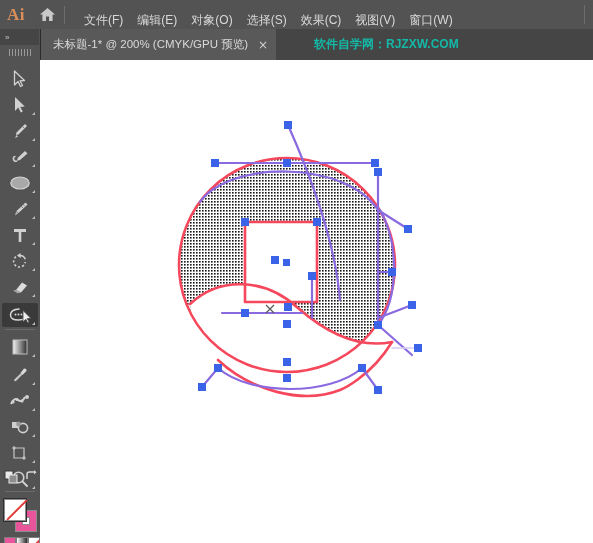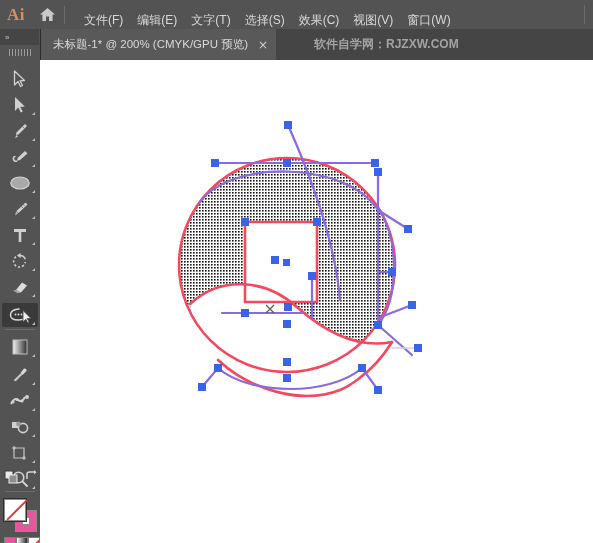--- a/index.html
+++ b/index.html
@@ -47,21 +47,21 @@
     background:#595959;display:flex;align-items:center;padding:0 8px 0 12px;
     box-sizing:border-box;
   }
   .tab-title{color:#d9d9d9;font-size:11.5px;white-space:nowrap;}
   .tab-close{
     color:#cfcfcf;font-size:12px;margin-left:10px;line-height:1;cursor:pointer;
     font-family:"DejaVu Sans",sans-serif;
   }
   .watermark{
     position:absolute;left:314px;top:0;height:27px;line-height:31px;
-    color:#a3a3a3;font-size:12px;font-weight:bold;white-space:nowrap;
+    color:#14b8a6;font-size:12px;font-weight:bold;white-space:nowrap;
   }
 
   
   .toolbar{
     position:absolute;left:0;top:29px;width:40px;height:514px;
     background:#535353;border-right:1px solid #2b2b2b;
   }
   .tb-expand{
     position:absolute;left:0;top:0;width:39px;height:16px;background:#454545;
     color:#c9c9c9;font-size:8px;display:flex;align-items:center;padding-left:5px;
@@ -130,21 +130,21 @@
     <div class="ai-logo">Ai</div>
     <div class="home-btn">
       <svg width="17" height="15" viewBox="0 0 17 15">
         <path d="M8.5 1 L16 7.6 L13.6 7.6 L13.6 14 L10 14 L10 9.6 L7 9.6 L7 14 L3.4 14 L3.4 7.6 L1 7.6 Z" fill="#c9c9c9"></path>
       </svg>
     </div>
     <div class="mb-sep"></div>
     <div class="menu-items">
       <div class="menu-item">文件(F)</div>
       <div class="menu-item">编辑(E)</div>
-      <div class="menu-item">文字(T)</div>
+      <div class="menu-item">对象(O)</div>
       <div class="menu-item">选择(S)</div>
       <div class="menu-item">效果(C)</div>
       <div class="menu-item">视图(V)</div>
       <div class="menu-item">窗口(W)</div>
     </div>
     <div class="mb-right-sep"></div>
   </div>
 
   <div class="tabbar">
     <div class="tab-strip-left"></div>

